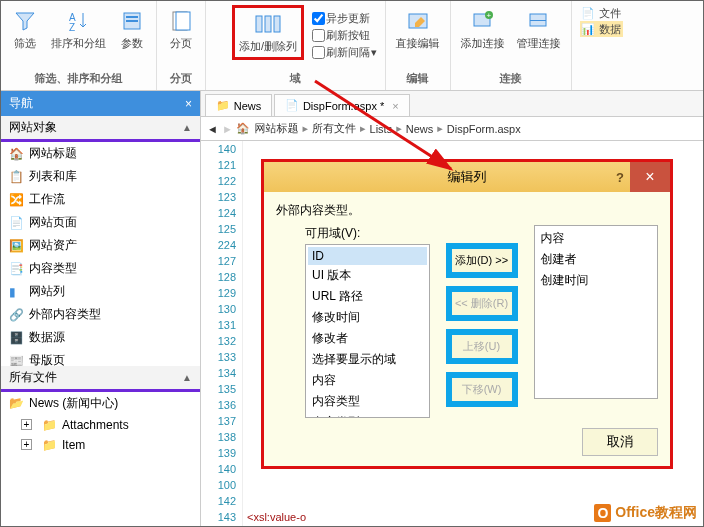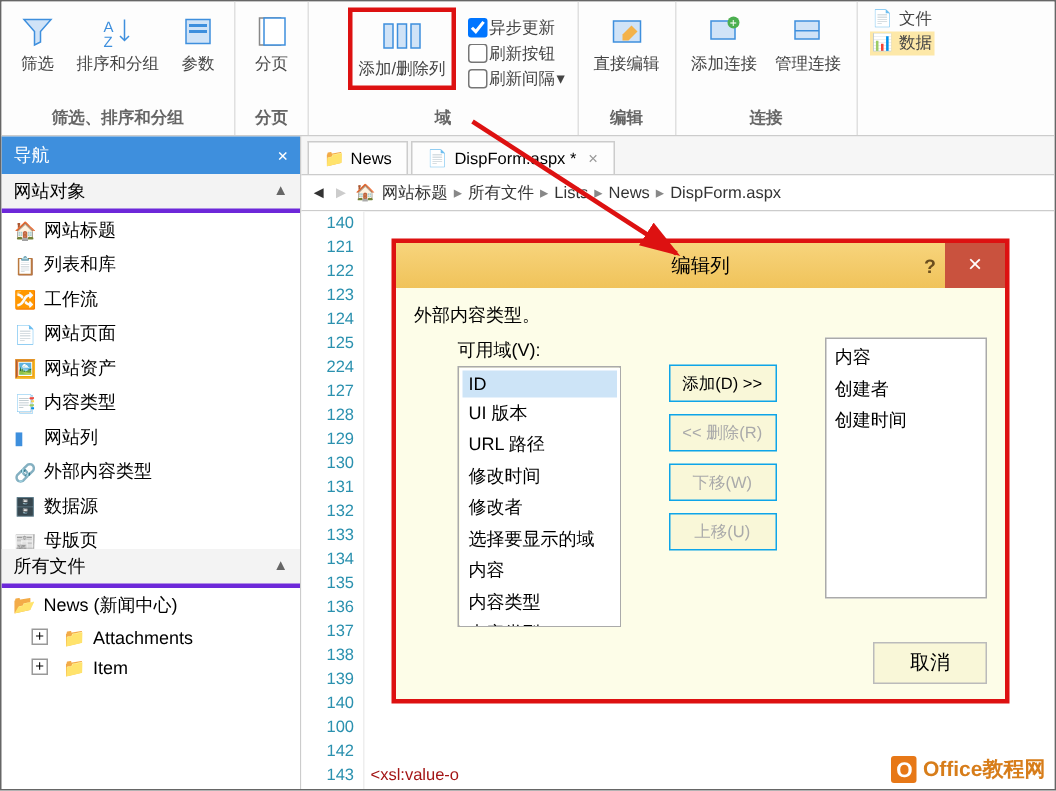--- a/index.html
+++ b/index.html
@@ -35,28 +35,28 @@
 .gutter div { height: 16px; line-height: 16px; }
 .codetxt { position: absolute; left: 46px; top: 0; font-family: Consolas, monospace; font-size: 11px; color: #333; }
 .codetxt div { height: 16px; line-height: 16px; white-space: pre; }
 .dlg-wrap { position: absolute; left: 260px; top: 158px; width: 412px; border: 3px solid #d11; z-index: 10; }
 .dlg-title { background: linear-gradient(#f7d47c, #f0c35a); padding: 6px 8px; display: flex; justify-content: center; align-items: center; position: relative; font-size: 13px; }
 .dlg-title .ttxt { }
 .dlg-title .help { position: absolute; right: 46px; color: #6b4e1e; cursor: pointer; font-weight: bold; }
 .dlg-title .close { position: absolute; right: 0; top: 0; width: 40px; height: 100%; background: #c9523e; color: #fff; display: flex; align-items: center; justify-content: center; cursor: pointer; font-size: 16px; }
 .dlg-body { background: #fdfde8; padding: 10px 12px; }
 .dlg-hint { margin-bottom: 6px; }
-.dlg-cols { display: flex; gap: 20px; padding-left: 29px; }
+.dlg-cols { display: flex; gap: 4px; padding-left: 29px; }
 .dlg-col { flex: 1; }
 .dlg-collbl { margin-bottom: 2px; }
 .dlg-list { border: 1px solid #aaa; background: #fff; height: 174px; overflow-y: auto; padding: 2px; }
 .dlg-list div { padding: 2px 4px; cursor: pointer; }
 .dlg-list div.sel { background: #cde4f7; }
 .dlg-mid { width: 96px; display: flex; flex-direction: column; gap: 8px; padding-top: 18px; align-items: center; }
-.dlg-mid button { width: 72px; padding: 4px 2px; font-size: 11px; background: #f9f7d8; border: 1px solid #0ea5e9; cursor: pointer; }
+.dlg-mid button { width: 72px; padding: 4px 2px; font-size: 11px; background: #f9f7d8; border: 6px solid #0ea5e9; cursor: pointer; }
 .dlg-mid button:disabled { color: #aaa; }
 .dlg-foot { display: flex; justify-content: flex-end; gap: 10px; padding-top: 10px; }
 .dlg-foot button { width: 76px; padding: 4px; background: #f9f7d8; border: 1px solid #bbb; cursor: pointer; }
 .arrow { position: absolute; left: 310px; top: 76px; width: 150px; height: 100px; pointer-events: none; z-index: 20; }
 .watermark { position: absolute; right: 6px; bottom: 4px; font-size: 14px; font-weight: bold; color: #d77d1a; z-index: 30; display: flex; align-items: center; gap: 4px; }
 .tree-toggle { display:inline-block; width:11px; height:11px; border:1px solid #999; line-height:9px; text-align:center; font-size:10px; margin-right:4px; background:#fff; }
 </style>
 </head>
 <body>
 
@@ -354,22 +354,22 @@
             <div>修改者</div>
             <div>选择要显示的域</div>
             <div>内容</div>
             <div>内容类型</div>
             <div>内容类型 ID</div>
           </div>
       </div>
       <div class="dlg-mid">
         <button>添加(D) &gt;&gt;</button>
         <button disabled="">&lt;&lt; 删除(R)</button>
+        <button disabled="">上移(U)</button>
         <button disabled="">下移(W)</button>
-        <button disabled="">上移(U)</button>
       </div>
       <div class="dlg-col">
         <div class="dlg-list" id="shown-list">
             <div>内容</div>
             <div>创建者</div>
             <div>创建时间</div>
           </div>
       </div>
     </div>
     <div class="dlg-foot">

